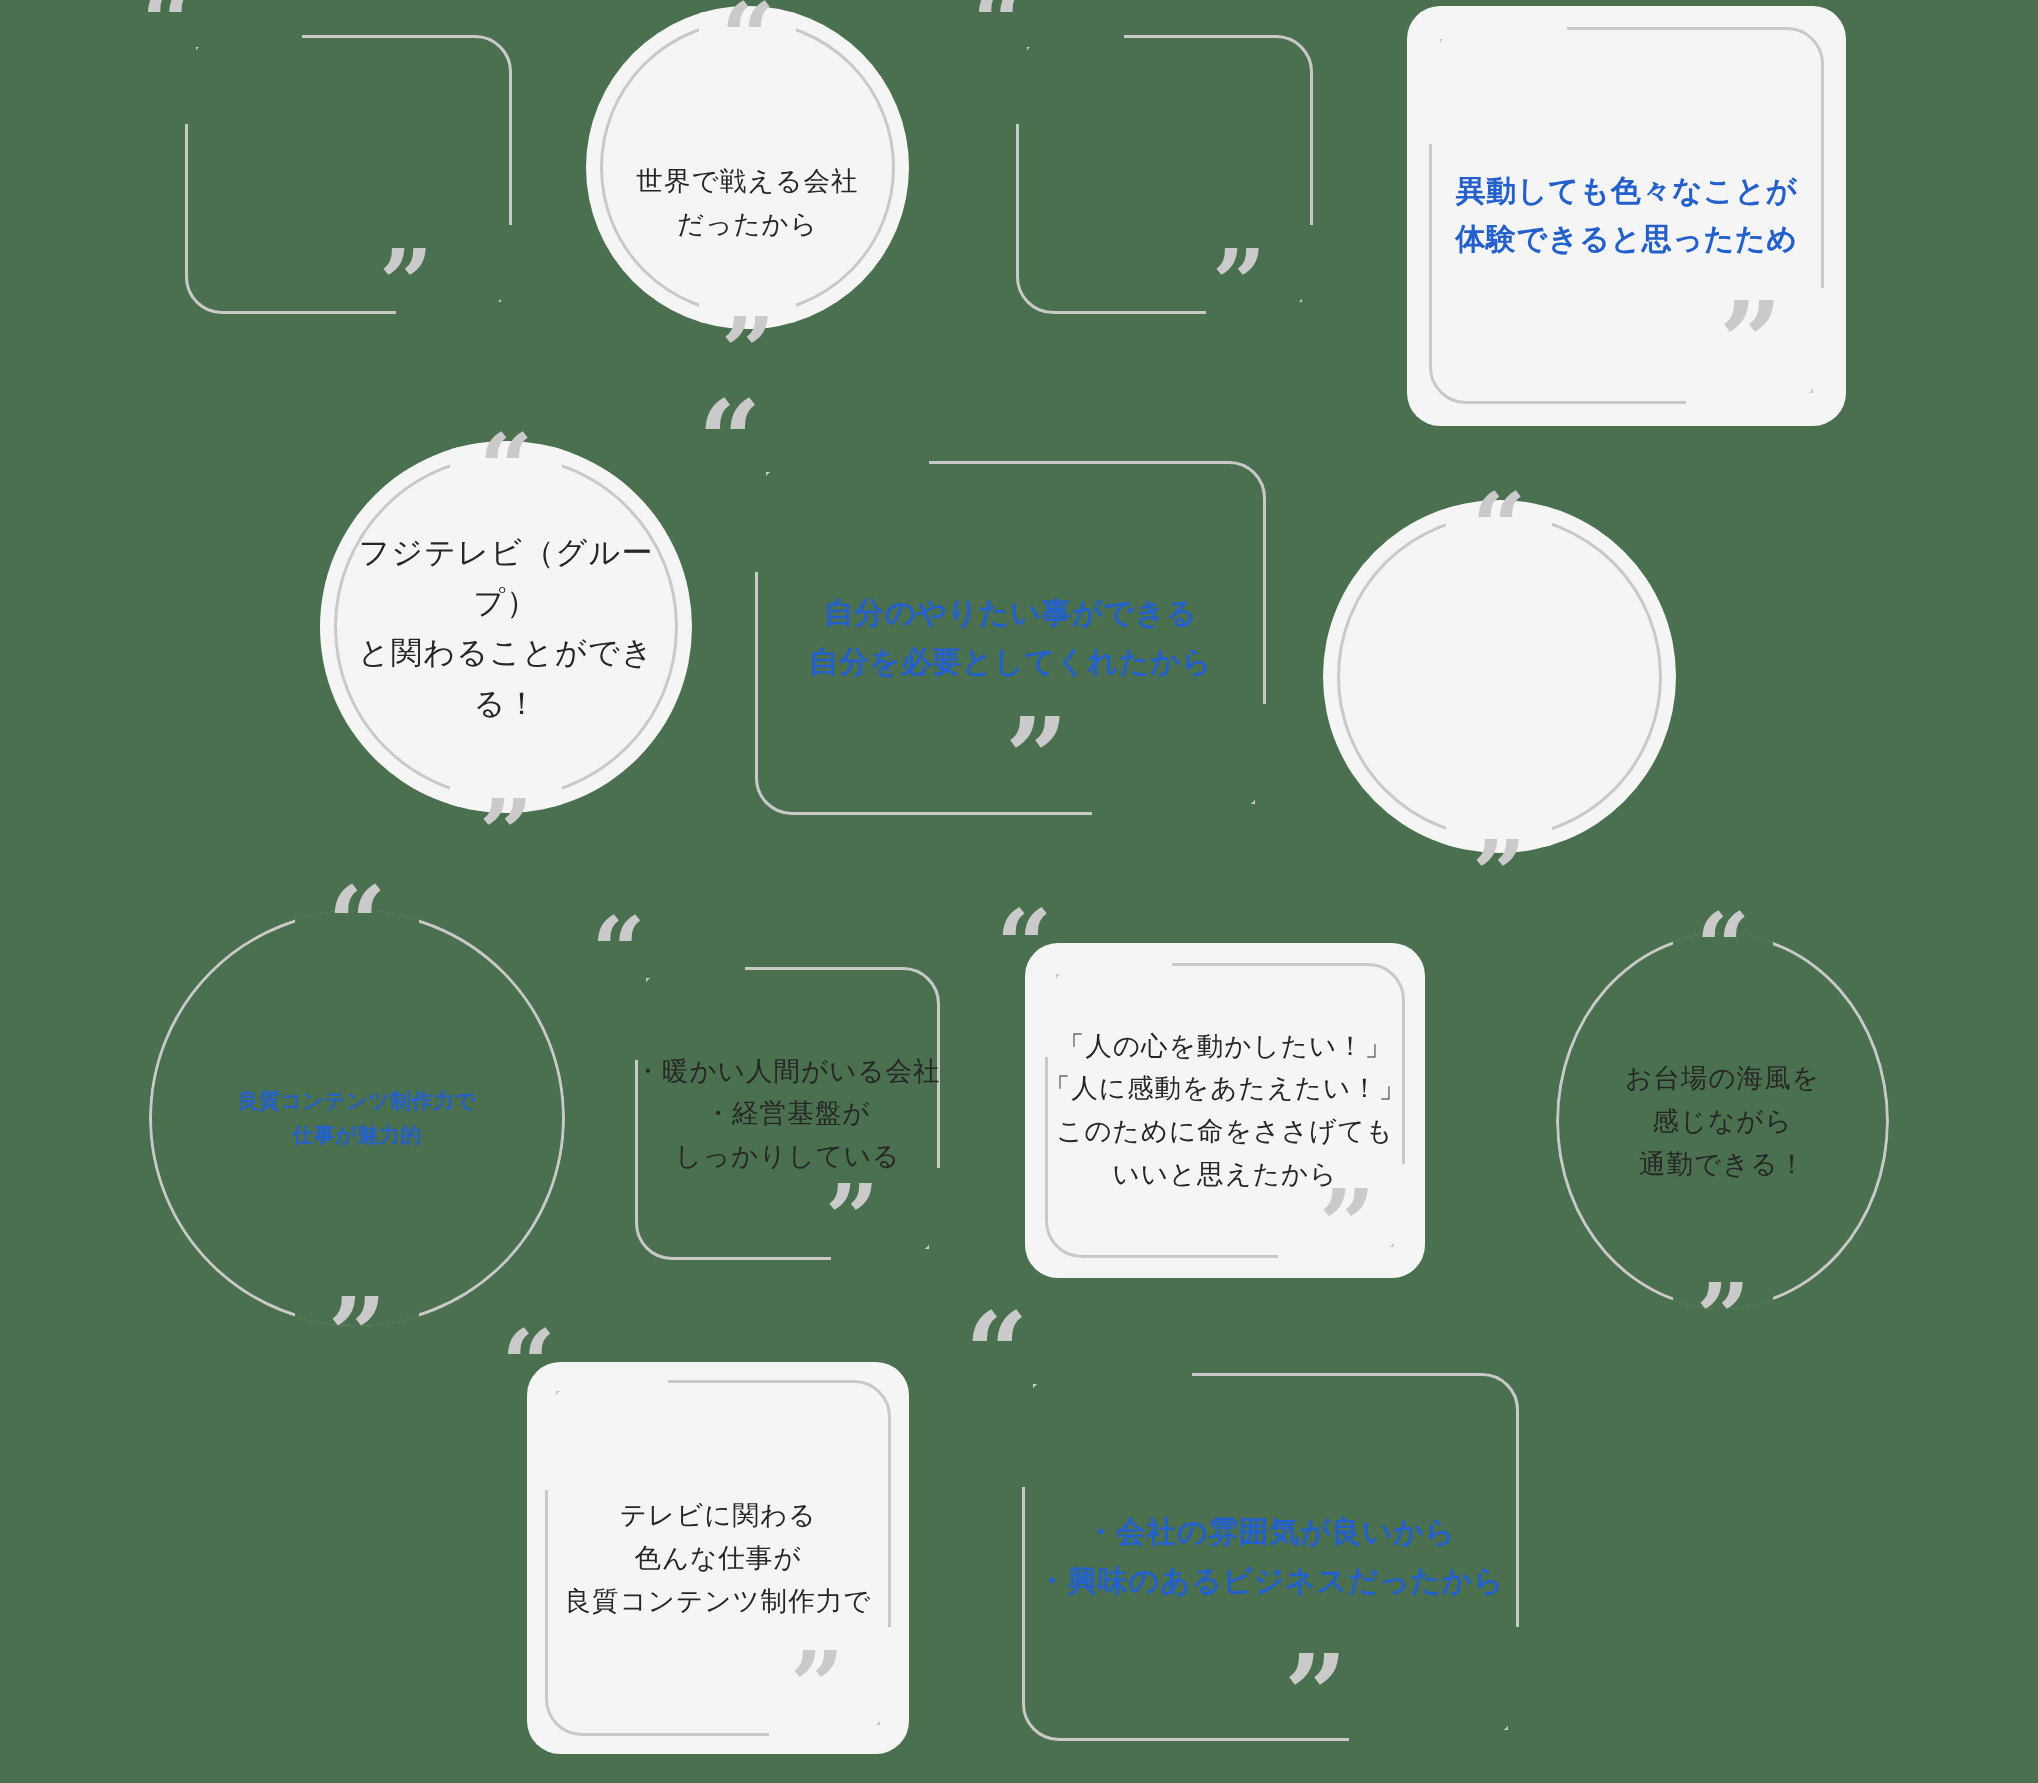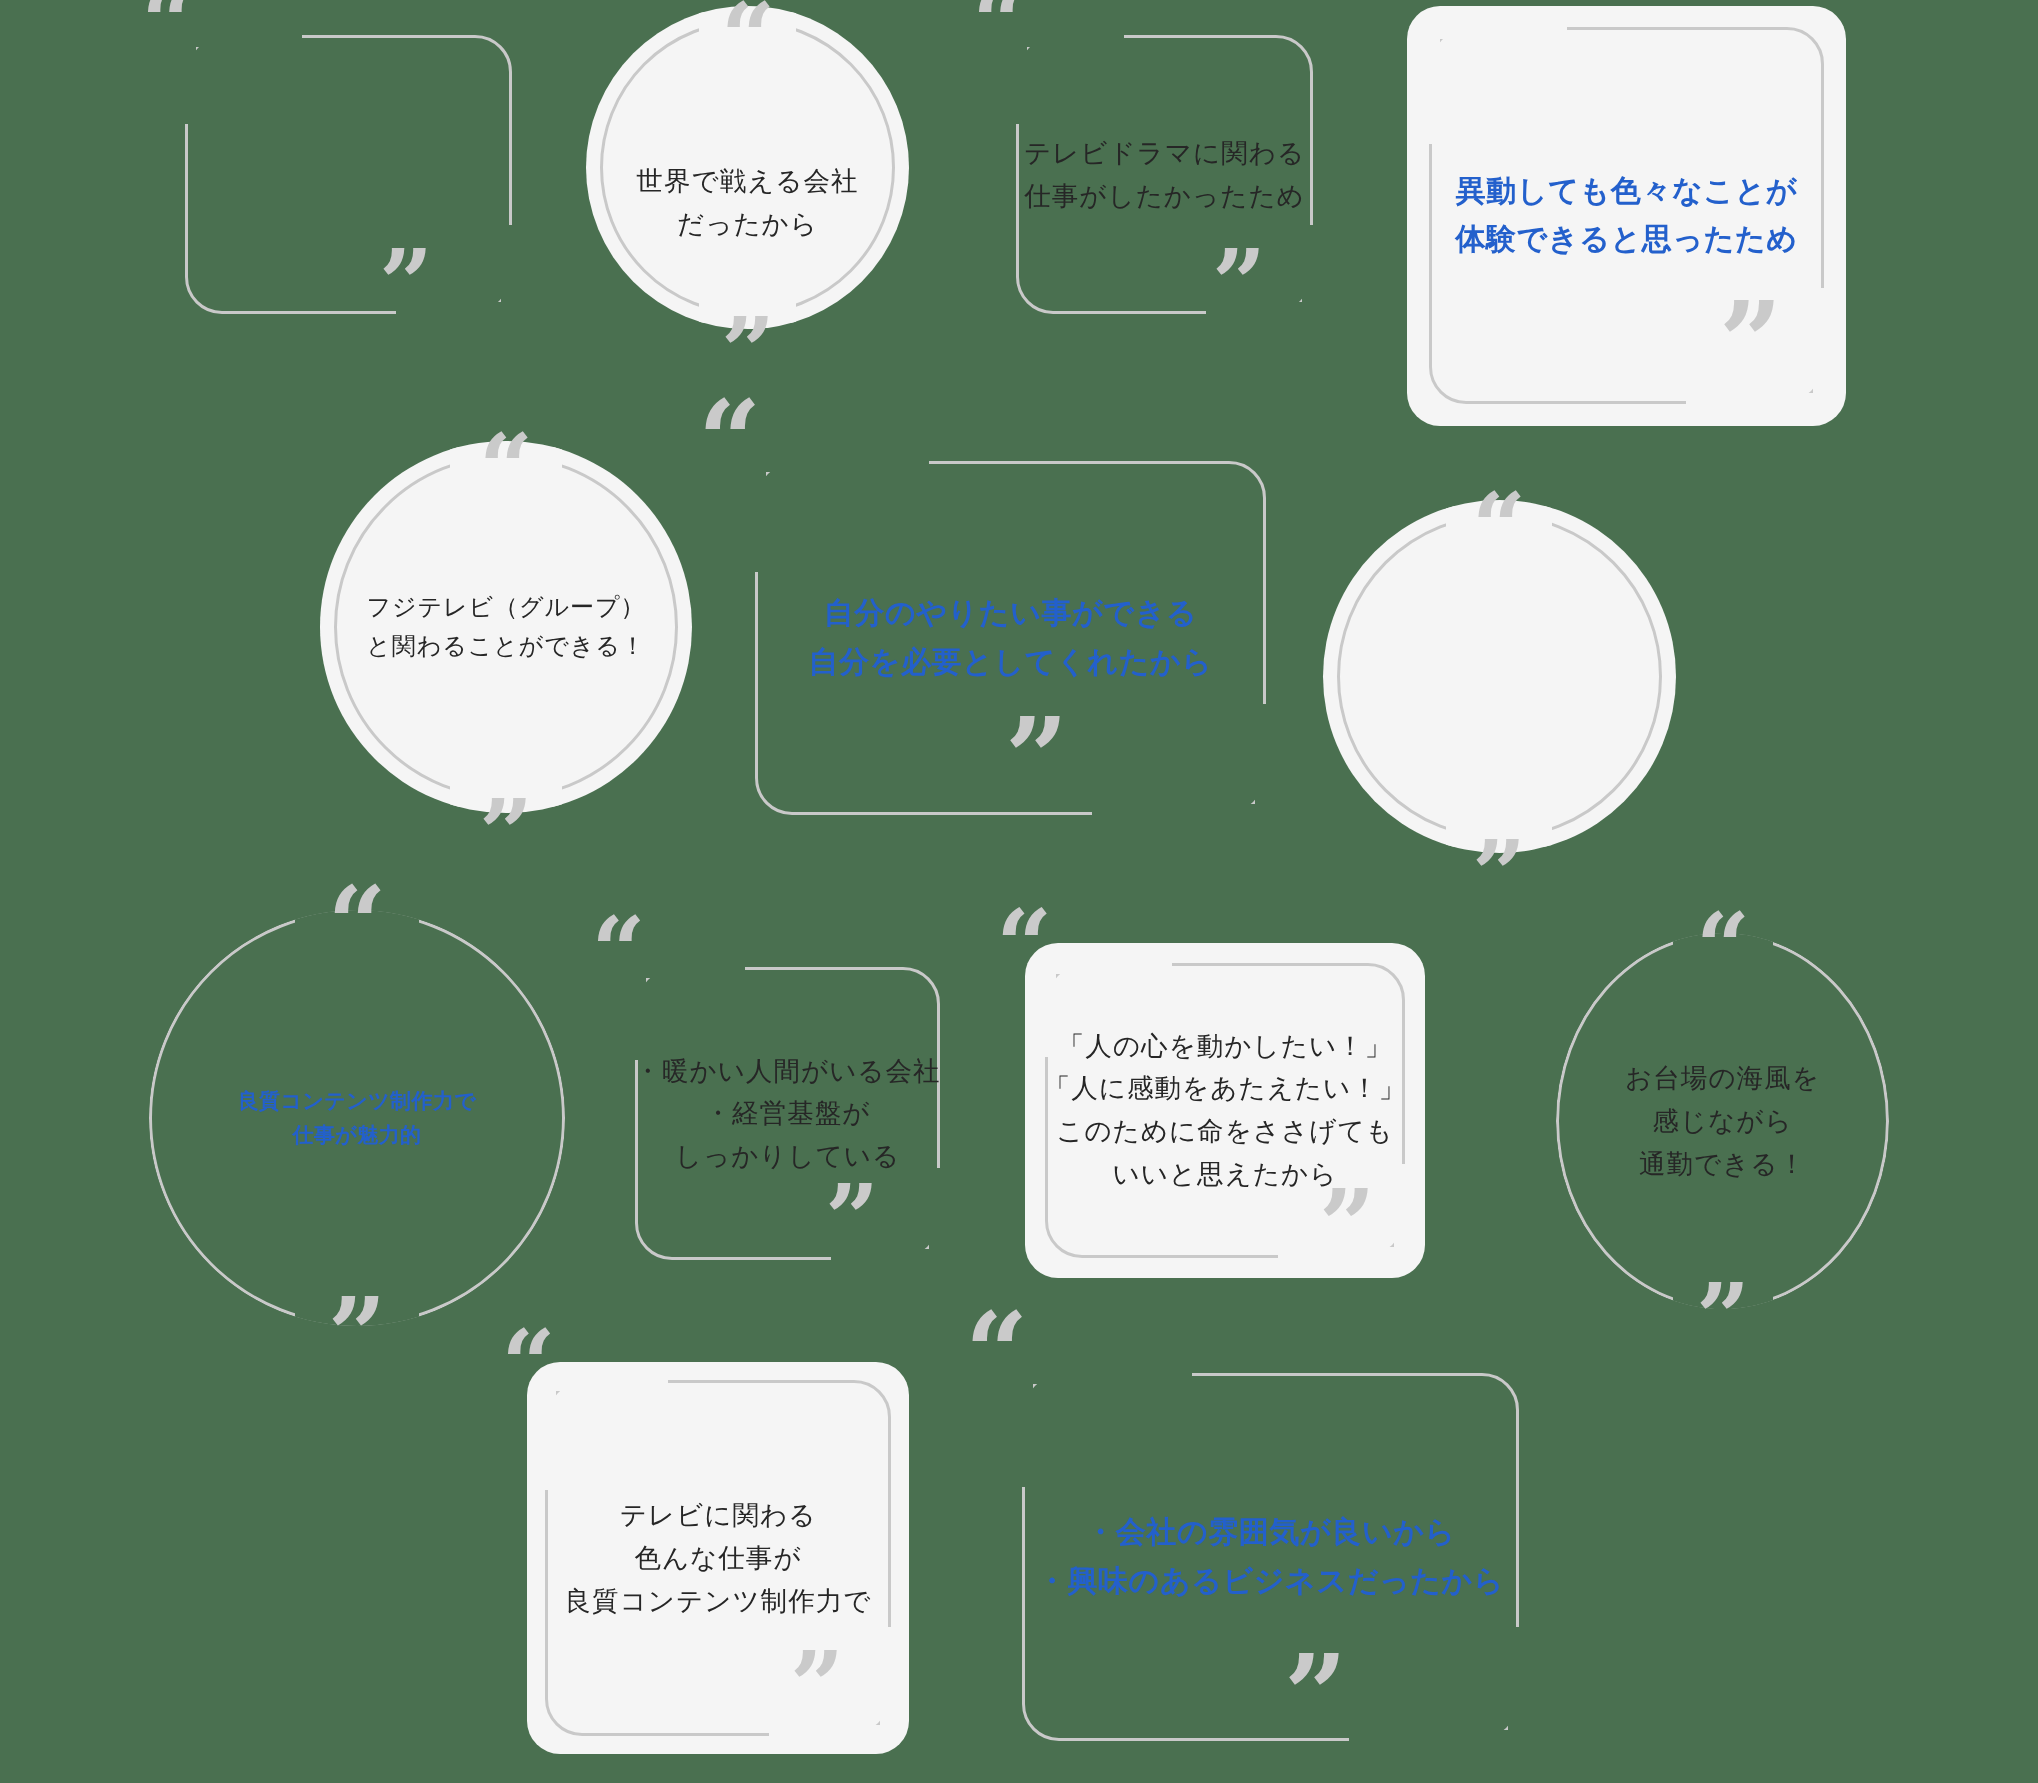--- a/index.html
+++ b/index.html
@@ -93,22 +93,20 @@
       <div class="qmark open" style="font-size: 94px; color: rgb(202, 202, 202); left: 162px; top: -15.7px; transform: translateX(-50%);">“</div>
       <div class="qmark close" style="font-size: 94px; color: rgb(202, 202, 202); left: 162px; transform: translateX(-50%); top: 298px;">”</div>
     </div>
     <div class="qitem" style="left: 998px; top: 17.6px; width: 333px; height: 314px;">
       <div class="fill none"></div>
       <div class="frame" style="inset: 17.6px; border-color: rgb(201, 201, 201);"></div>
       <div class="notch" style="position: absolute; background: rgb(74, 112, 80); left: 25.5px; top: 9.8px; width: 100px; height: 19.6px;"></div>
       <div class="notch" style="position: absolute; background: rgb(74, 112, 80); left: 9.8px; top: 25.5px; width: 19.6px; height: 81px;"></div>
       <div class="notch" style="position: absolute; background: rgb(74, 112, 80); right: 25.5px; bottom: 9.8px; width: 100px; height: 19.6px;"></div>
       <div class="notch" style="position: absolute; background: rgb(74, 112, 80); right: 9.8px; bottom: 25.5px; width: 19.6px; height: 81px;"></div>
-      <div class="qtext dark" style="font-size: 26.5px;">テレビドラマに関わる
-仕事がしたかったため</div>
       <div class="qmark open" style="font-size: 94px; color: rgb(202, 202, 202); left: -25.5px; top: -43px;">“</div>
       <div class="qmark close" style="font-size: 94px; color: rgb(202, 202, 202); left: 214px; top: 218px;">”</div>
     </div>
     <div class="qitem" style="left: 1407px; top: 5.9px; width: 439px; height: 420px;">
       <div class="fill card"></div>
       <div class="frame" style="inset: 21.6px; border-color: rgb(201, 201, 201);"></div>
       <div class="notch" style="position: absolute; background: rgb(245, 245, 245); left: 29px; top: 13.7px; width: 131px; height: 19.6px;"></div>
       <div class="notch" style="position: absolute; background: rgb(245, 245, 245); left: 13.7px; top: 29px; width: 19.6px; height: 109px;"></div>
       <div class="notch" style="position: absolute; background: rgb(245, 245, 245); right: 29px; bottom: 13.7px; width: 131px; height: 19.6px;"></div>
       <div class="notch" style="position: absolute; background: rgb(245, 245, 245); right: 13.7px; bottom: 29px; width: 19.6px; height: 109px;"></div>
@@ -117,21 +115,21 @@
       <div class="qmark open" style="font-size: 110px; color: rgb(202, 202, 202); left: -29px; top: -51px;">“</div>
       <div class="qmark close" style="font-size: 110px; color: rgb(202, 202, 202); left: 312px; top: 282px;">”</div>
     </div>
     <div class="qitem" style="left: 320px; top: 441px; width: 372px; height: 372px;">
       <div class="fill circle"></div>
       <div style="position: absolute; inset: 0px; overflow: hidden; border-radius: 50%;">
         <div class="ring" style="inset: 13.7px; border-color: rgb(201, 201, 201);"></div>
         <div class="ringmask" style="position: absolute; background: rgb(245, 245, 245); left: 130px; top: 5.9px; width: 112px; height: 23.5px;"></div>
         <div class="ringmask" style="position: absolute; background: rgb(245, 245, 245); left: 130px; bottom: 5.9px; width: 112px; height: 23.5px;"></div>
       </div>
-      <div class="qtext dark" style="font-size: 24px;">フジテレビ（グループ）
+      <div class="qtext dark" style="font-size: 31px;">フジテレビ（グループ）
 と関わることができる！</div>
       <div class="qmark open" style="font-size: 94px; color: rgb(202, 202, 202); left: 186px; top: -19.6px; transform: translateX(-50%);">“</div>
       <div class="qmark close" style="font-size: 94px; color: rgb(202, 202, 202); left: 186px; transform: translateX(-50%); top: 345px;">”</div>
     </div>
     <div class="qitem" style="left: 733px; top: 439px; width: 555px; height: 398px;">
       <div class="fill none"></div>
       <div class="frame" style="inset: 21.6px; border-color: rgb(201, 201, 201);"></div>
       <div class="notch" style="position: absolute; background: rgb(74, 112, 80); left: 29px; top: 13.7px; width: 167px; height: 19.6px;"></div>
       <div class="notch" style="position: absolute; background: rgb(74, 112, 80); left: 13.7px; top: 29px; width: 19.6px; height: 104px;"></div>
       <div class="notch" style="position: absolute; background: rgb(74, 112, 80); right: 29px; bottom: 13.7px; width: 167px; height: 19.6px;"></div>

